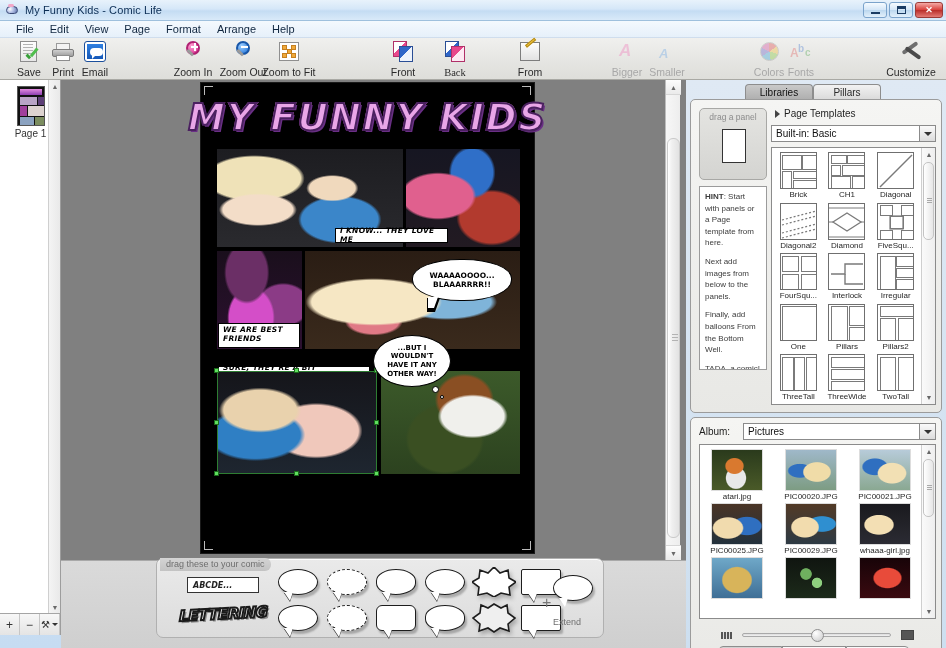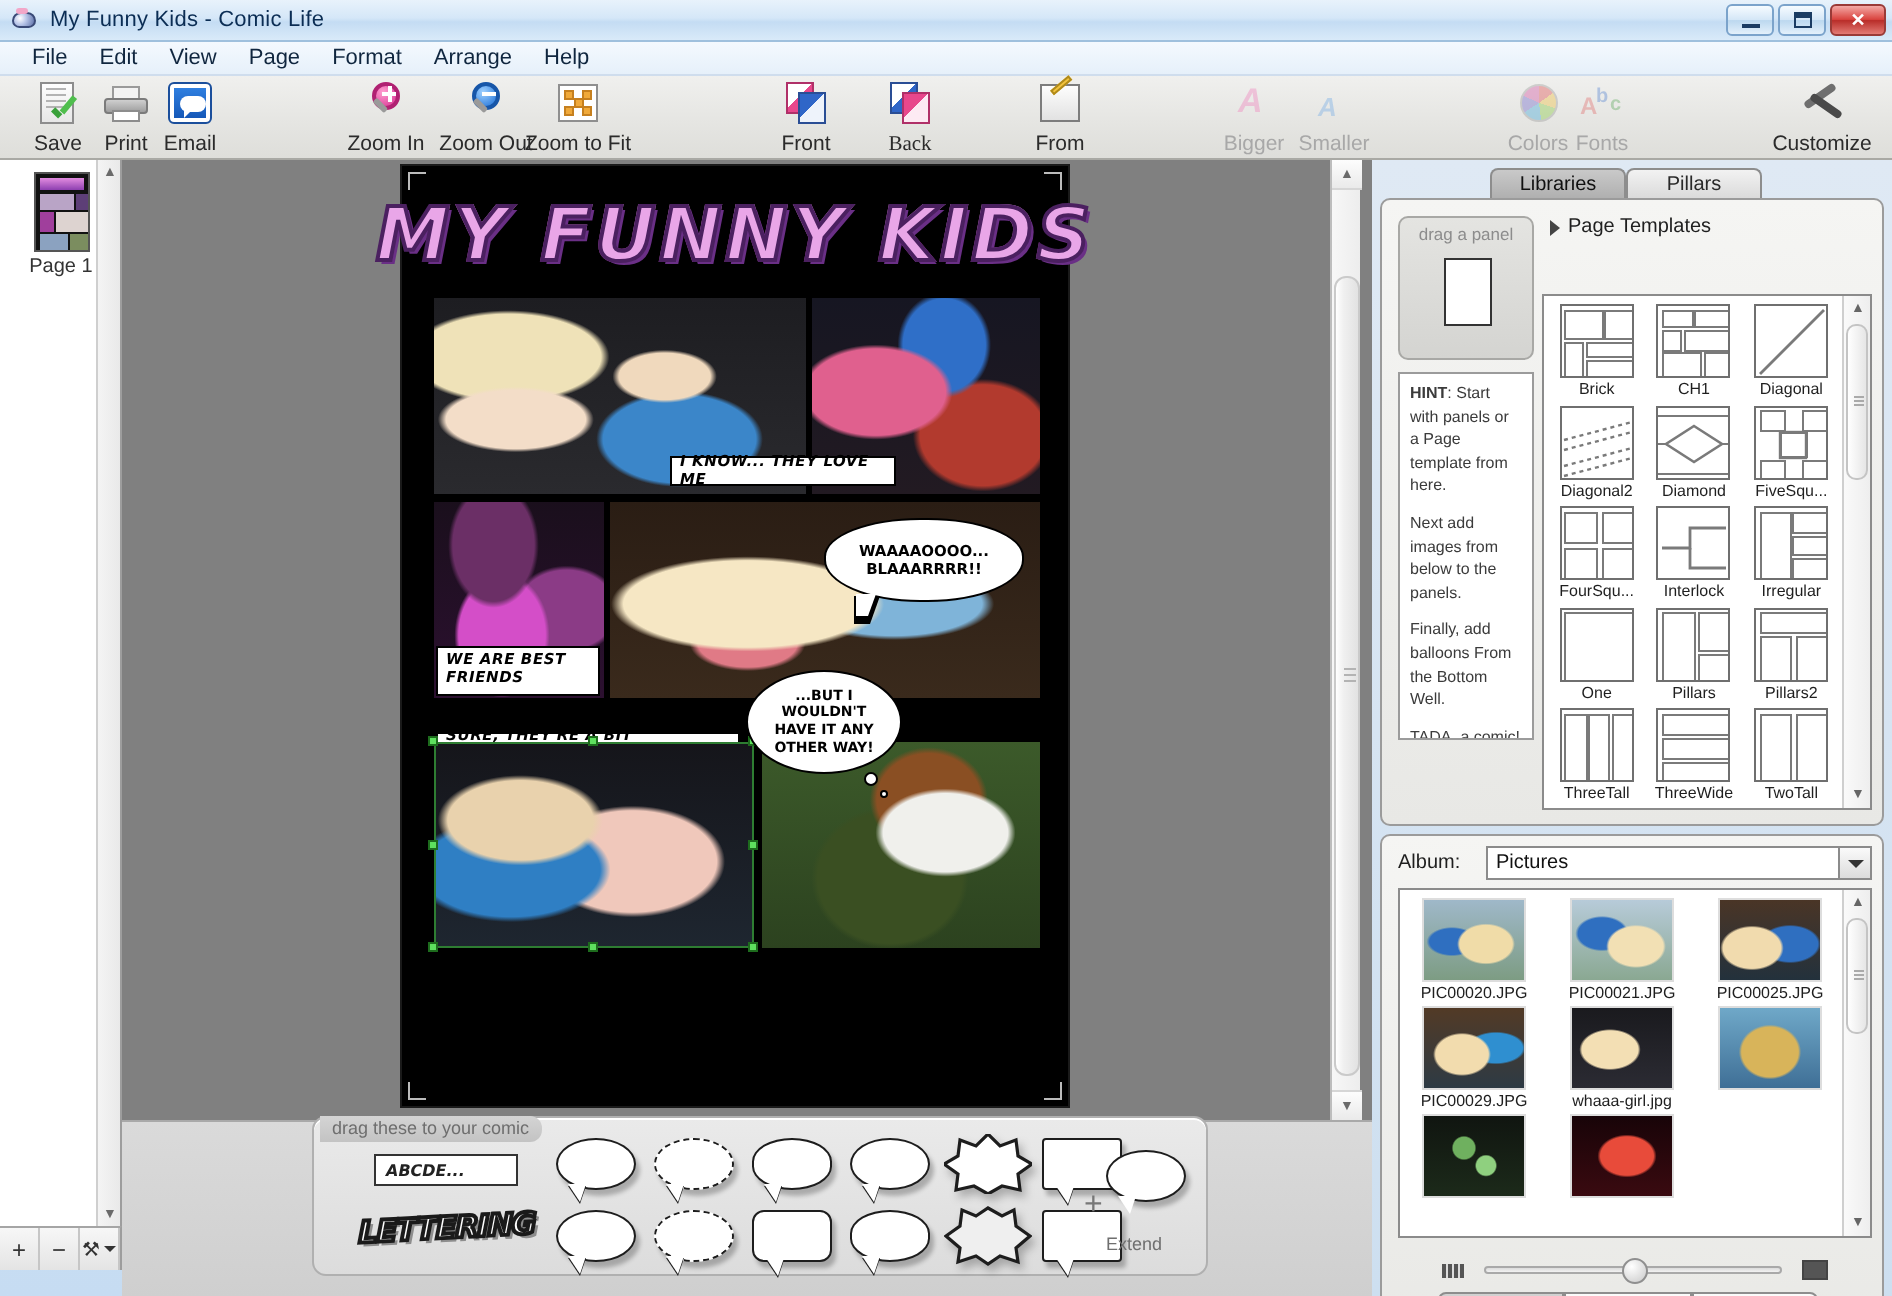--- a/index.html
+++ b/index.html
@@ -755,20 +755,26 @@
         <p>Next add images from below to the panels.</p>
         <p>Finally, add balloons From the Bottom Well.</p>
         <p>TADA, a comic!</p>
       </div>
 
       <div class="pt-head">
         <span class="tri"></span>
         <span>Page Templates</span>
       </div>
 
+      <div class="combo" id="tpl-combo">
+        <span>Built-in: Basic</span>
+        <span class="cbtn">
+            <i class="caret"></i>
+          </span>
+      </div>
 
       <div id="tpl-grid-wrap">
         <div id="tpl-grid">
             <div class="tpl">
               <div class="thumb">
                 <i style="left: 1.5px; top: 1.5px; width: 19.25px; height: 15.75px; background: rgb(255, 255, 255); border: 1px solid rgb(122, 122, 122);"></i>
                 <i style="left: 21.45px; top: 1.5px; width: 15.05px; height: 15.75px; background: rgb(255, 255, 255); border: 1px solid rgb(122, 122, 122);"></i>
                 <i style="left: 1.5px; top: 17.95px; width: 9.8px; height: 18.55px; background: rgb(255, 255, 255); border: 1px solid rgb(122, 122, 122);"></i>
                 <i style="left: 12px; top: 17.95px; width: 24.5px; height: 8.05px; background: rgb(255, 255, 255); border: 1px solid rgb(122, 122, 122);"></i>
                 <i style="left: 12px; top: 26.7px; width: 24.5px; height: 9.8px; background: rgb(255, 255, 255); border: 1px solid rgb(122, 122, 122);"></i>
@@ -917,20 +923,24 @@
       <div class="alb-lbl">Album:</div>
       <div class="combo" id="alb-combo">
         <span>Pictures</span>
         <span class="cbtn">
             <i class="caret"></i>
           </span>
       </div>
 
       <div id="alb-grid-wrap">
         <div id="alb-grid">
+            <div class="ph-item">
+              <div class="pt" style="background: radial-gradient(at 45% 40%, rgb(217, 121, 47) 0px, rgb(217, 121, 47) 22%, rgba(0, 0, 0, 0) 25%), radial-gradient(at 48% 70%, rgb(232, 232, 232) 0px, rgb(232, 232, 232) 26%, rgba(0, 0, 0, 0) 29%), linear-gradient(rgb(42, 58, 28), rgb(74, 90, 40));"></div>
+              <div class="pn">atari.jpg</div>
+            </div>
             <div class="ph-item">
               <div class="pt" style="background: radial-gradient(at 62% 55%, rgb(240, 220, 168) 0px, rgb(240, 220, 168) 30%, rgba(0, 0, 0, 0) 33%), radial-gradient(at 28% 52%, rgb(47, 111, 192) 0px, rgb(47, 111, 192) 22%, rgba(0, 0, 0, 0) 25%), linear-gradient(rgb(159, 184, 201), rgb(125, 156, 131));"></div>
               <div class="pn">PIC00020.JPG</div>
             </div>
             <div class="ph-item">
               <div class="pt" style="background: radial-gradient(at 64% 58%, rgb(242, 224, 180) 0px, rgb(242, 224, 180) 30%, rgba(0, 0, 0, 0) 33%), radial-gradient(at 30% 42%, rgb(47, 111, 192) 0px, rgb(47, 111, 192) 24%, rgba(0, 0, 0, 0) 27%), linear-gradient(rgb(183, 203, 217), rgb(138, 168, 146));"></div>
               <div class="pn">PIC00021.JPG</div>
             </div>
             <div class="ph-item">
               <div class="pt" style="background: radial-gradient(at 32% 60%, rgb(241, 219, 174) 0px, rgb(241, 219, 174) 30%, rgba(0, 0, 0, 0) 33%), radial-gradient(at 70% 55%, rgb(47, 111, 192) 0px, rgb(47, 111, 192) 28%, rgba(0, 0, 0, 0) 31%), linear-gradient(rgb(74, 53, 38), rgb(35, 49, 60));"></div>

